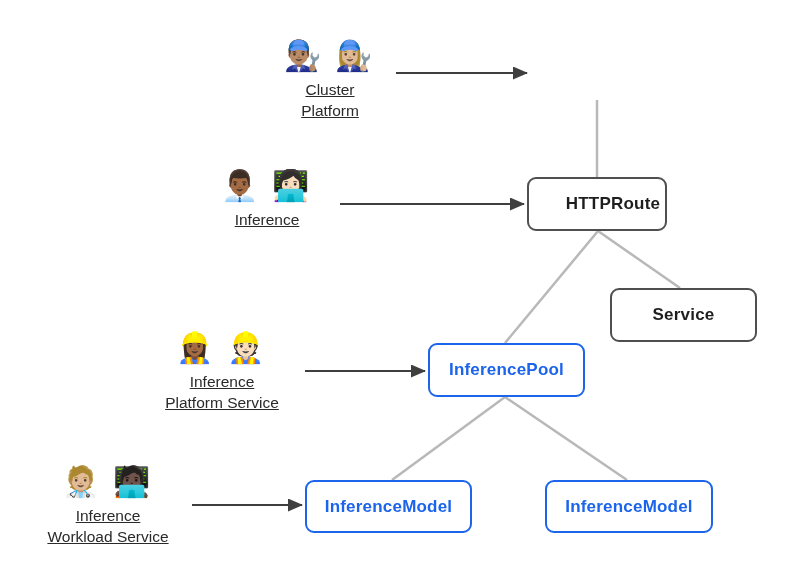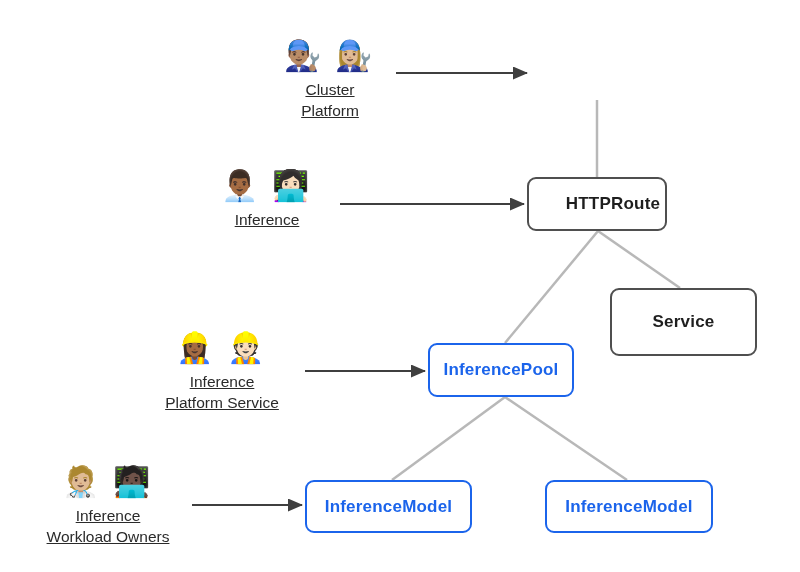--- a/index.html
+++ b/index.html
@@ -49,23 +49,23 @@
 
     <line class="edge-arrow" x1="396" y1="73" x2="527" y2="73" marker-end="url(#arrowhead)"></line>
     <line class="edge-arrow" x1="340" y1="204" x2="524" y2="204" marker-end="url(#arrowhead)"></line>
     <line class="edge-arrow" x1="305" y1="371" x2="425" y2="371" marker-end="url(#arrowhead)"></line>
     <line class="edge-arrow" x1="192" y1="505" x2="302" y2="505" marker-end="url(#arrowhead)"></line>
   </svg>
 
 
   <div class="node dark" style="left:527px;top:177px;width:140px;height:54px;padding-left:32px;">HTTPRoute</div>
 
-  <div class="node dark" style="left:610px;top:288px;width:147px;height:68px;">Service</div>
+  <div class="node dark" style="left:610px;top:288px;width:147px;height:54px;">Service</div>
 
-  <div class="node blue" style="left:428px;top:343px;width:146px;height:54px;">InferencePool</div>
+  <div class="node blue" style="left:428px;top:343px;width:157px;height:54px;">InferencePool</div>
 
   <div class="node blue" style="left:305px;top:480px;width:167px;height:53px;">InferenceModel</div>
 
   <div class="node blue" style="left:545px;top:480px;width:168px;height:53px;">InferenceModel</div>
 
   <div class="actor" style="left:250px;top:36px;width:160px;">
     <div class="emojis">👨🏽‍🔧 👩🏼‍🔧</div>
     <div class="actor-label">
       <div>Cluster</div>
       <div>Platform</div>
@@ -84,17 +84,17 @@
     <div class="actor-label">
       <div>Inference</div>
       <div>Platform Service</div>
     </div>
   </div>
 
   <div class="actor" style="left:18px;top:462px;width:180px;">
     <div class="emojis">🧑🏼‍⚕️ 🧑🏿‍💻</div>
     <div class="actor-label">
       <div>Inference</div>
-      <div>Workload Owners</div>
+      <div>Workload Service</div>
     </div>
   </div>
 
 </div>
 
 </body></html>

